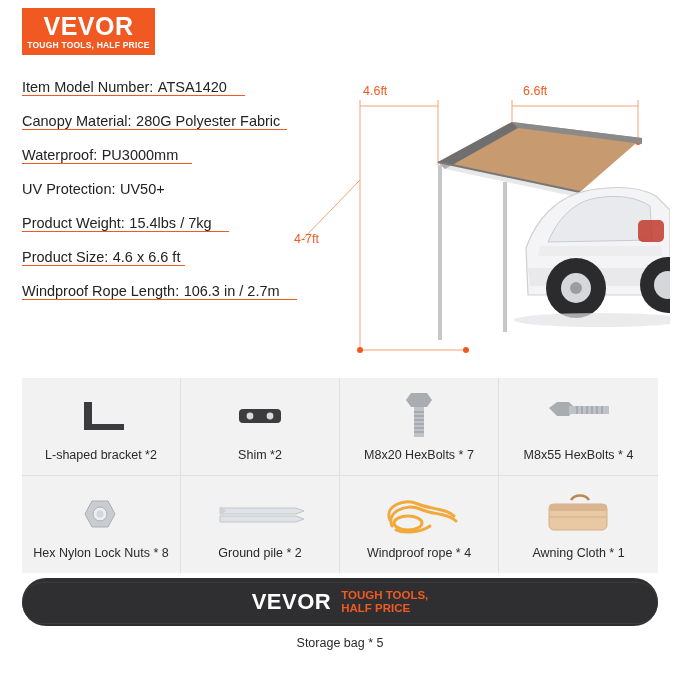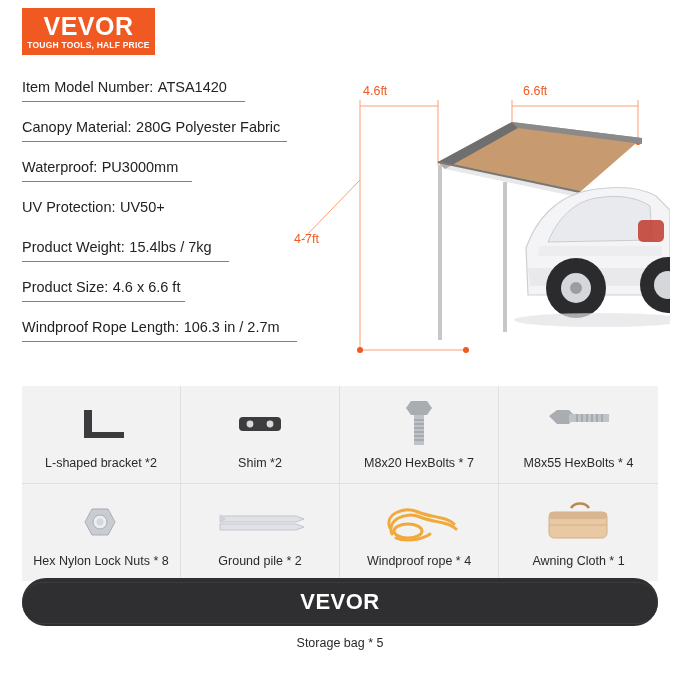--- a/index.html
+++ b/index.html
@@ -50,21 +50,21 @@
 
   
   .specs {
     position: absolute;
     left: 22px;
     top: 78px;
     width: 330px;
   }
   .spec-row {
     position: relative;
-    padding-bottom: 6px;
+    padding-bottom: 0;
     margin-bottom: 16px;
     white-space: nowrap;
   }
   .spec-row .label {
     font-size: 14.5px;
     color: #232323;
   }
   .spec-row .value {
     font-size: 14.5px;
     color: #232323;
@@ -88,21 +88,21 @@
   .dim-label {
     position: absolute;
     font-size: 12.5px;
     color: #f05a22;
   }
 
   
   .parts {
     position: absolute;
     left: 22px;
-    top: 386px;
+    top: 378px;
     width: 636px;
     height: 195px;
     background: #f2f2f2;
     box-sizing: border-box;
   }
   .parts-grid {
     display: grid;
     grid-template-columns: 1fr 1fr 1fr 1fr;
     grid-template-rows: 1fr 1fr;
     width: 100%;
@@ -390,18 +390,22 @@
       </div>
 
     </div>
   </div>
 
   <div class="bag-wrap">
     <div class="bag">
       <div class="bag-inner-line"></div>
       <div class="bag-text">
         <span class="bag-vevor">VEVOR</span>
+        <span class="bag-tag">
+          <span style="display:block">TOUGH TOOLS,</span>
+          <span style="display:block">HALF PRICE</span>
+        </span>
       </div>
     </div>
     <div class="bag-caption">Storage bag * 5</div>
   </div>
 
 </div>
 
 </body></html>

